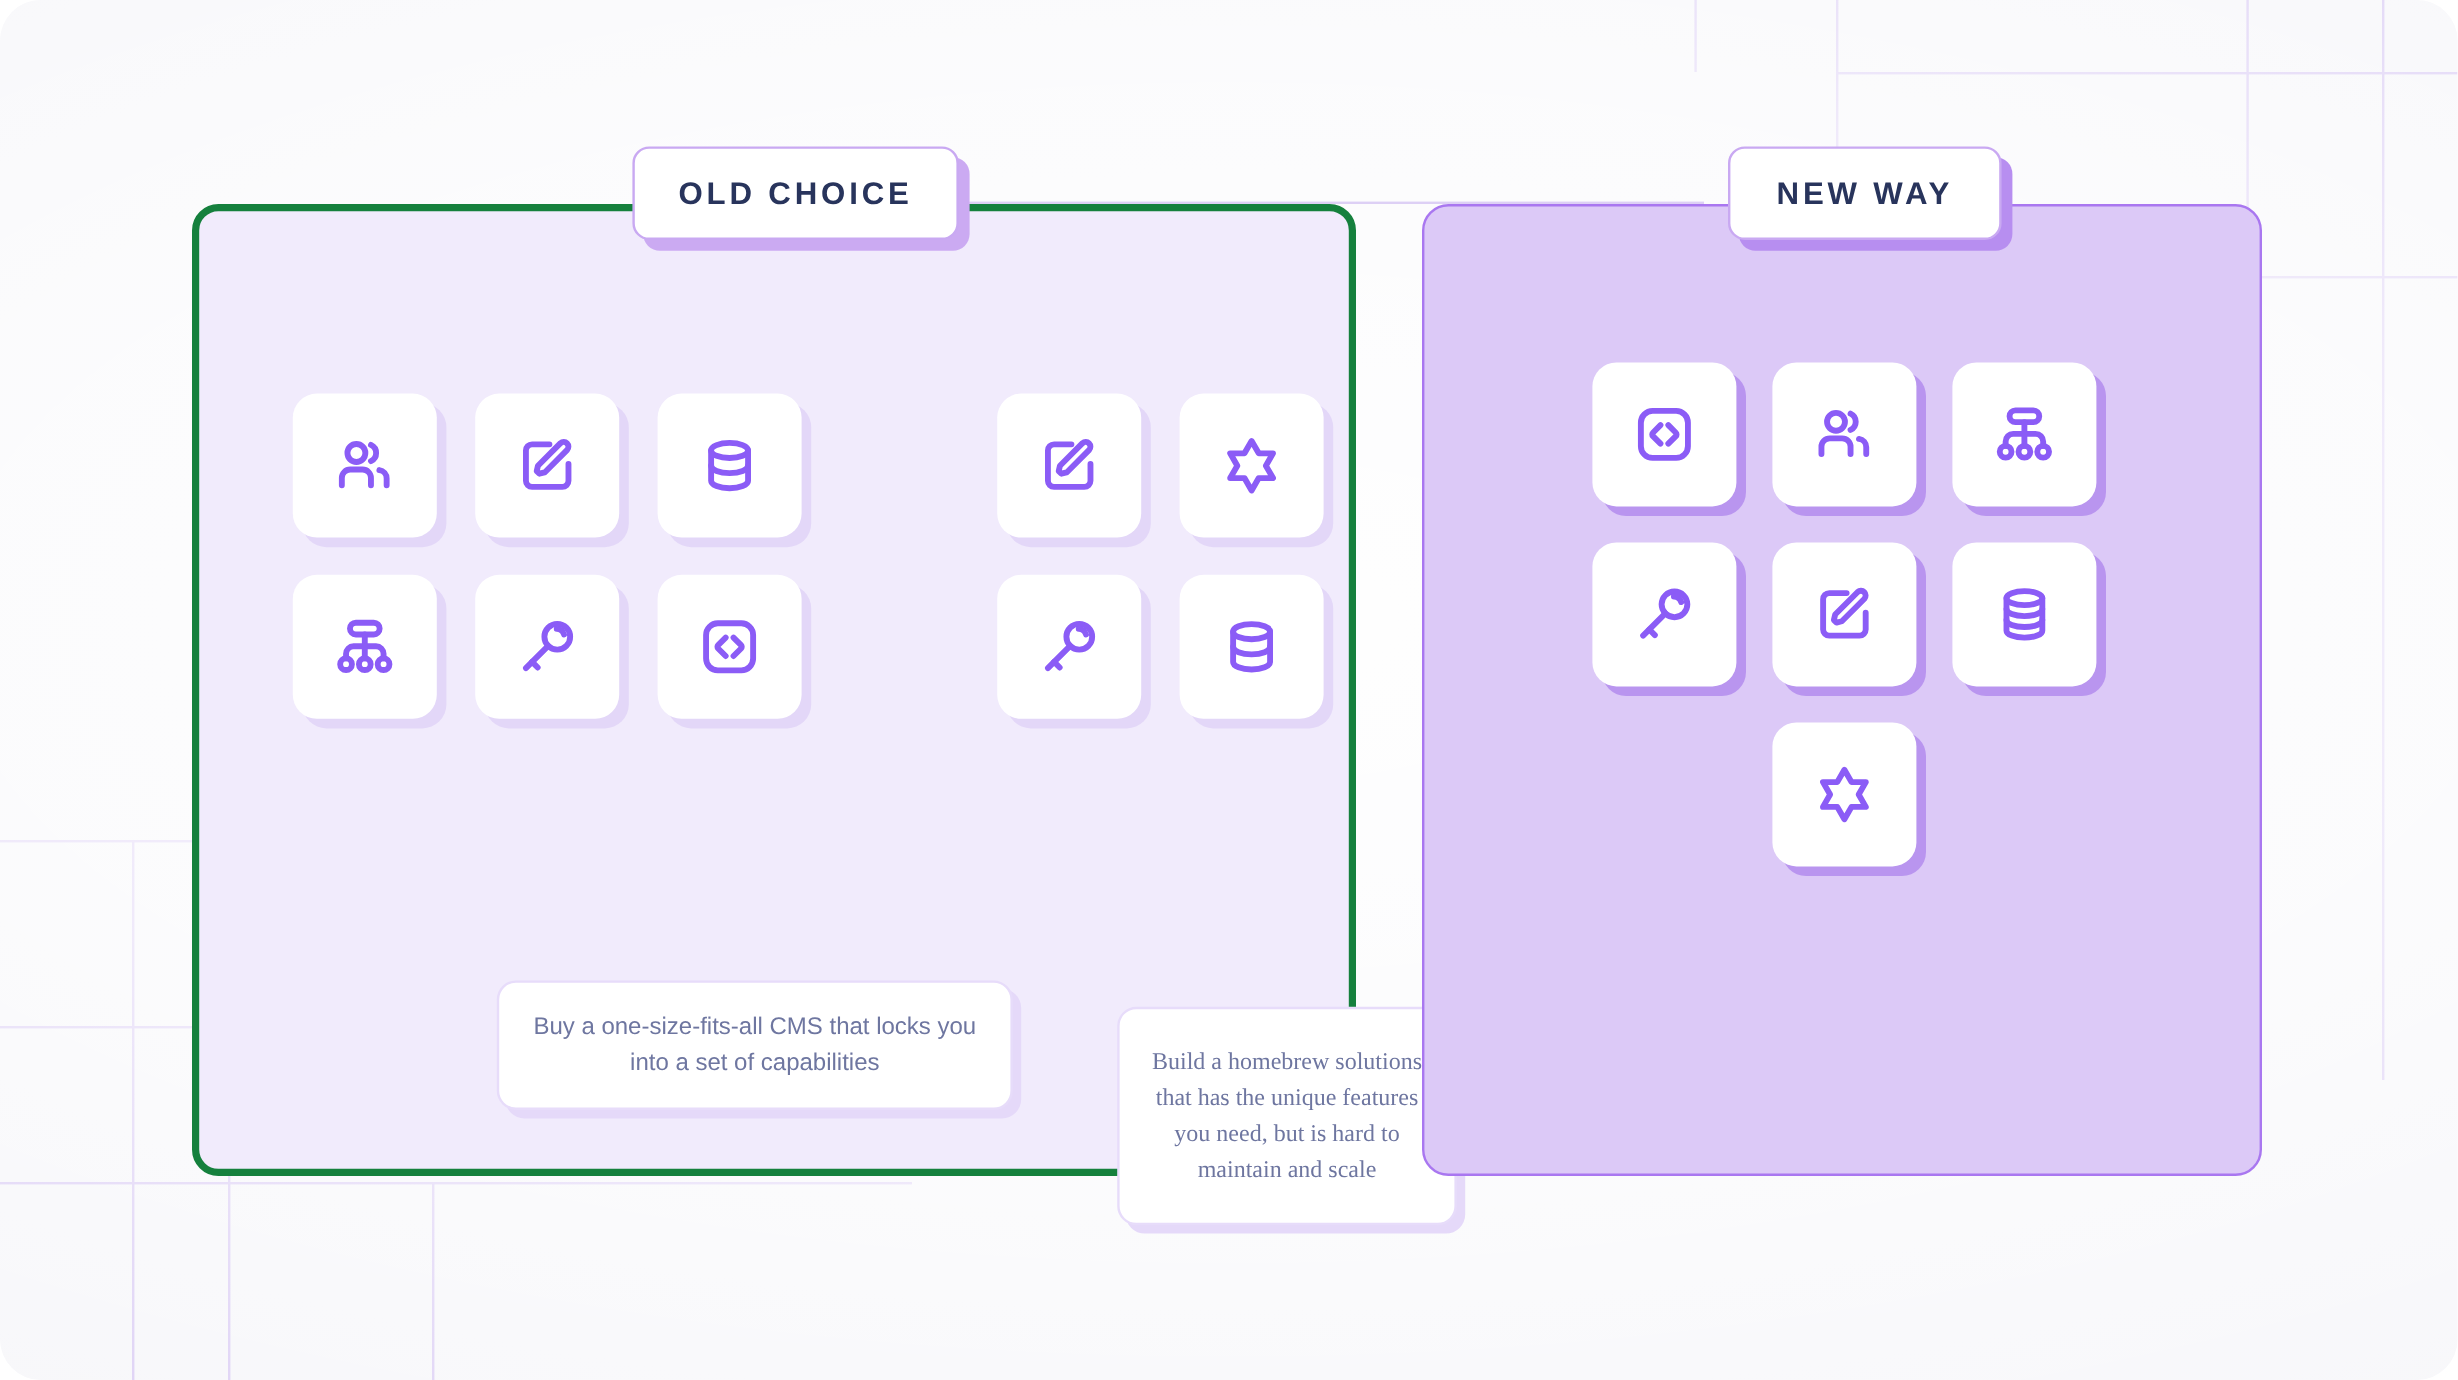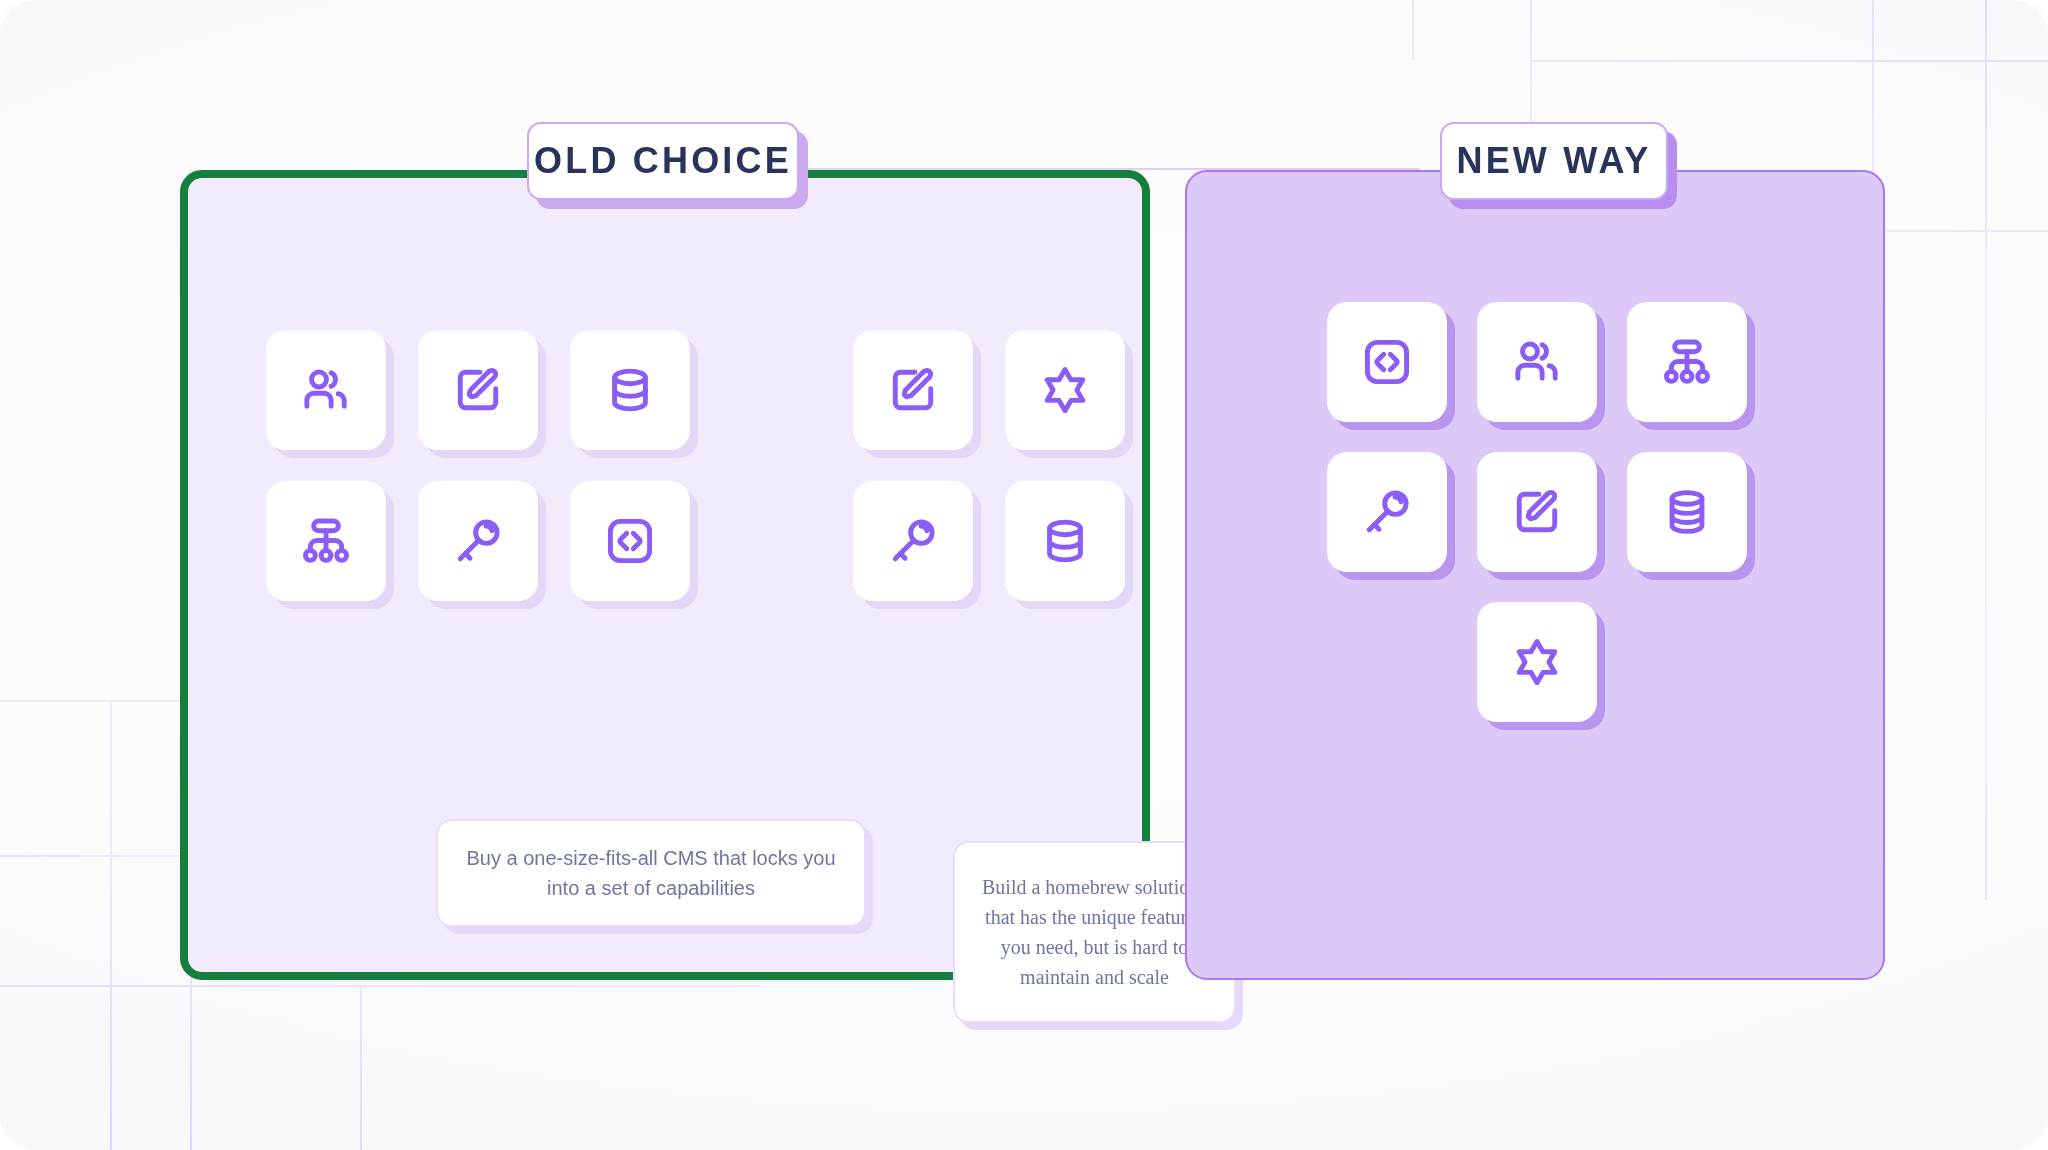--- a/index.html
+++ b/index.html
@@ -31,22 +31,21 @@
 
   
   .panel {
     position: absolute;
     border-radius: 22px;
   }
   .panel-old {
     left: 160px; top: 170px;
     width: 970px; height: 810px;
     background: #f1ebfc;
-    border: 8px solid #15803d;
-    margin-left: 20px;
+    border: 6px solid #15803d;
   }
   .panel-new {
     left: 1185px; top: 170px;
     width: 700px; height: 810px;
     background: #dcc9f7;
     border: 2px solid #a977f0;
   }
 
   
   .pill {
@@ -63,21 +62,21 @@
     left: 527px; top: 122px;
     width: 272px; height: 78px;
     box-shadow: 9px 9px 0 0 #cbaaf2;
   }
   .pill-new {
     left: 1440px; top: 122px;
     width: 228px; height: 78px;
     box-shadow: 9px 9px 0 0 #b78ef0;
   }
   .pill span {
-    font-size: 36px;
+    font-size: 26px;
     font-weight: 700;
     letter-spacing: 3.2px;
     color: #28345c;
     white-space: nowrap;
   }
 
   
   .connector {
     position: absolute;
     left: 799px; top: 168px;

